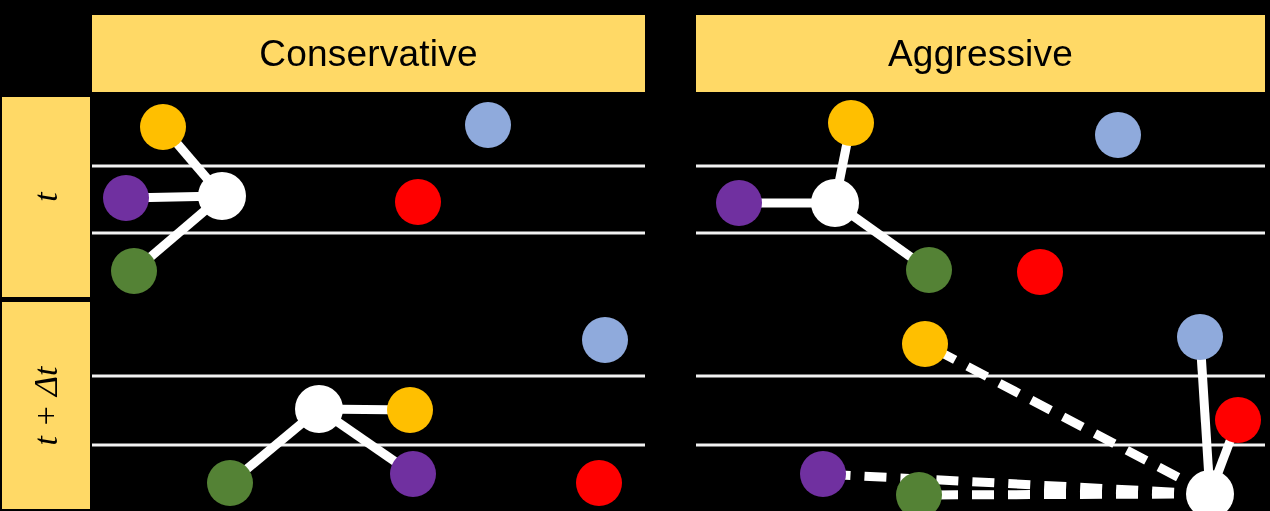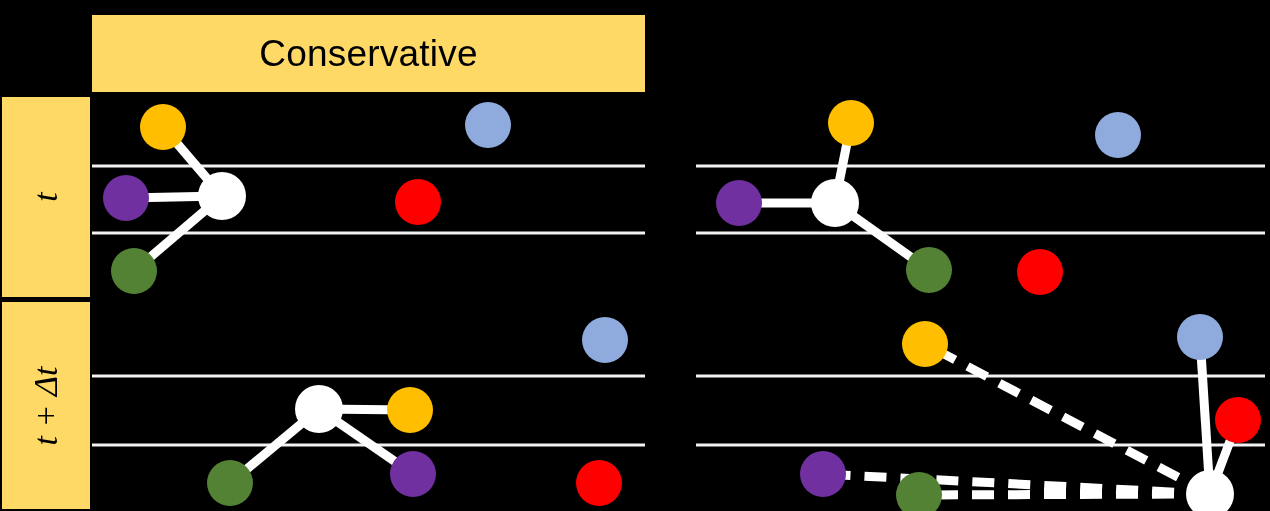--- a/index.html
+++ b/index.html
@@ -18,20 +18,23 @@
 
   .panel{position:absolute;background:#000;overflow:visible;}
   .panel svg{position:absolute;left:0;top:0;display:block;}
 </style>
 </head>
 <body>
 
 <div id="stage">
     <div class="col-header" style="left: 92px; top: 4px; width: 553px; height: 77px; background: rgb(255, 217, 102);">
       <span>Conservative</span>
+    </div>
+    <div class="col-header" style="left: 696px; top: 4px; width: 569px; height: 77px; background: rgb(255, 217, 102);">
+      <span>Aggressive</span>
     </div>
     <div class="row-header" style="left: 2px; top: 86px; width: 88px; height: 200px; background: rgb(255, 217, 102);">
       <span>t</span>
     </div>
     <div class="row-header" style="left: 2px; top: 291px; width: 88px; height: 207px; background: rgb(255, 217, 102);">
       <span>t + Δt</span>
     </div>
     <div class="panel" style="left: 92px; top: 86px; width: 553px; height: 200px;">
       <svg width="553" height="200" viewBox="0 0 553 200">
         <line x1="0" y1="69" x2="553" y2="69" stroke="#F2F2F2" stroke-width="3"></line>

